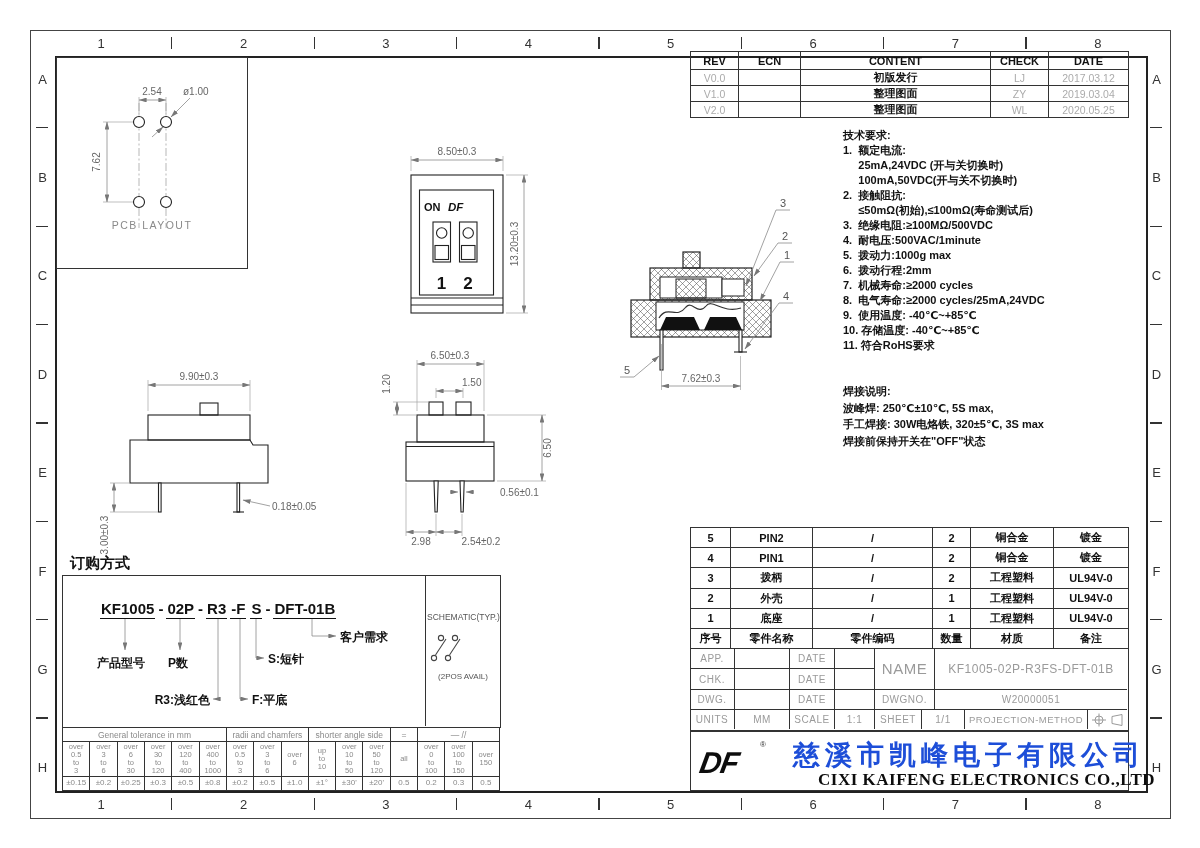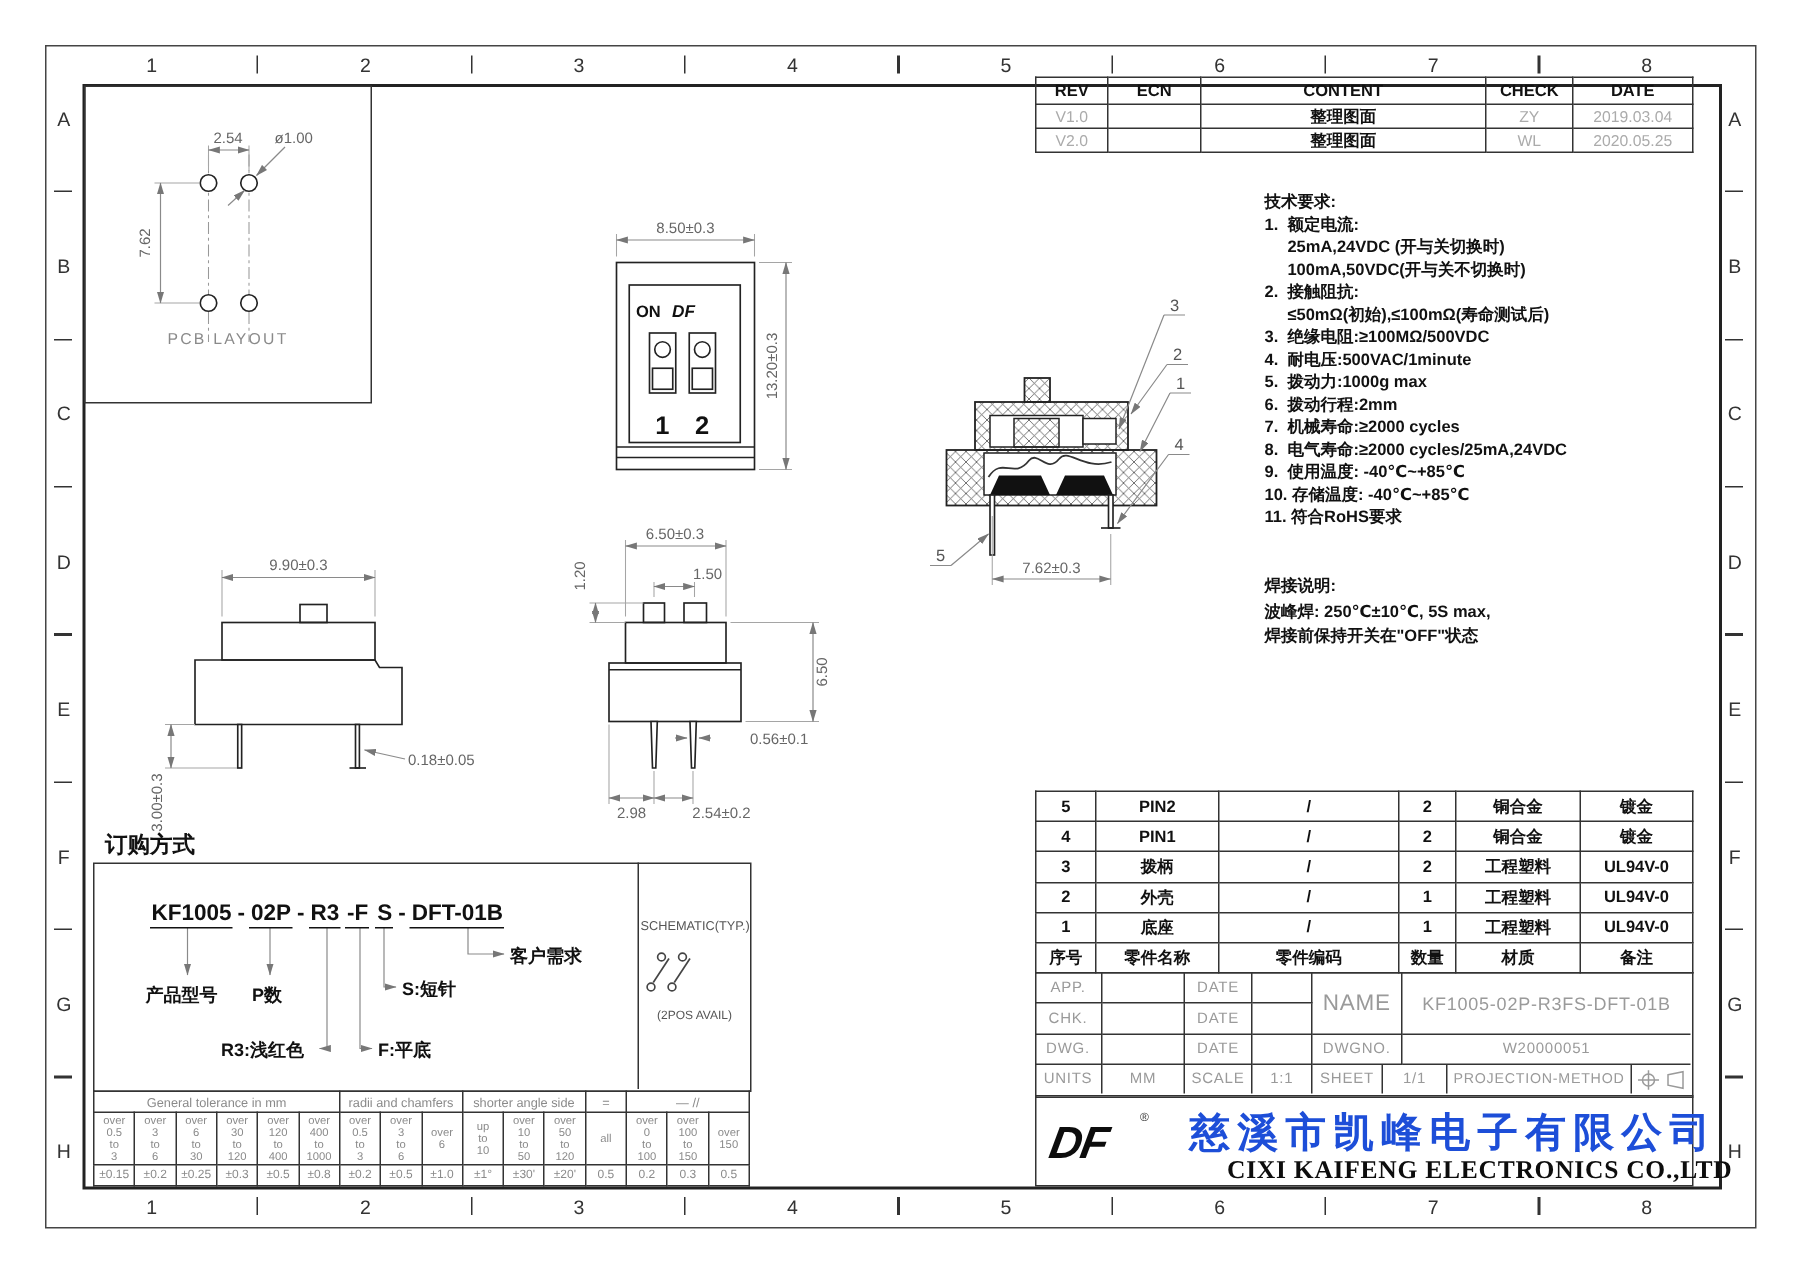--- a/index.html
+++ b/index.html
@@ -272,39 +272,46 @@
       <tr>
         <th>REV</th>
         <th>ECN</th>
         <th>CONTENT</th>
         <th>CHECK</th>
         <th>DATE</th>
       </tr>
     </thead>
     <tbody>
         <tr>
+          <td>V0.0</td>
+          <td></td>
+          <td>初版发行</td>
+          <td>LJ</td>
+          <td>2017.03.12</td>
+        </tr>
+        <tr>
           <td>V1.0</td>
           <td></td>
           <td>整理图面</td>
           <td>ZY</td>
           <td>2019.03.04</td>
         </tr>
         <tr>
           <td>V2.0</td>
           <td></td>
           <td>整理图面</td>
           <td>WL</td>
           <td>2020.05.25</td>
         </tr>
       </tbody>
   </table>
 
   <div class="txtblock" style="left:843px;top:128px;width:300px;"><div class="line">技术要求:</div><div class="line">1.  额定电流:</div><div class="line">     25mA,24VDC (开与关切换时)</div><div class="line">     100mA,50VDC(开与关不切换时)</div><div class="line">2.  接触阻抗:</div><div class="line">     ≤50mΩ(初始),≤100mΩ(寿命测试后)</div><div class="line">3.  绝缘电阻:≥100MΩ/500VDC</div><div class="line">4.  耐电压:500VAC/1minute</div><div class="line">5.  拨动力:1000g max</div><div class="line">6.  拨动行程:2mm</div><div class="line">7.  机械寿命:≥2000 cycles</div><div class="line">8.  电气寿命:≥2000 cycles/25mA,24VDC</div><div class="line">9.  使用温度: -40℃~+85℃</div><div class="line">10. 存储温度: -40℃~+85℃</div><div class="line">11. 符合RoHS要求</div></div>
 
-  <div class="txtblock" style="left:843px;top:383px;width:300px;line-height:16.5px;"><div class="line">焊接说明:</div><div class="line">波峰焊: 250℃±10℃, 5S max,</div><div class="line">焊接前保持开关在"OFF"状态</div></div>
+  <div class="txtblock" style="left:843px;top:383px;width:300px;line-height:16.5px;"><div class="line">焊接说明:</div><div class="line">波峰焊: 250℃±10℃, 5S max,</div><div class="line">手工焊接: 30W电烙铁, 320±5℃, 3S max</div><div class="line">焊接前保持开关在"OFF"状态</div></div>
 
   <table class="bom">
     <colgroup>
         <col style="width:40px">
         <col style="width:82px">
         <col style="width:120px">
         <col style="width:38px">
         <col style="width:83px">
         <col style="width:75px">
       </colgroup>
@@ -404,21 +411,21 @@
   <div class="en-name" style="left:818px;top:770px;">CIXI KAIFENG ELECTRONICS CO.,LTD</div>
 
   <div class="boxline" style="left:62px;top:575px;width:437px;height:151px;"></div>
   <div class="boxline" style="left:425px;top:575px;width:0px;height:151px;border-right:none;border-top:none;border-bottom:none;"></div>
   <div class="ord-title" style="left:70px;top:554px;">订购方式</div>
   <div class="code" style="left:100px;top:600px;">
     <span class="u">KF1005</span><span class="dash">-</span><span class="u">02P</span><span class="dash">-</span><span class="u">R3</span><span class="u" style="margin-left:3px;">-F</span><span class="u" style="margin-left:4px;">S</span><span class="dash">-</span><span class="u">DFT-01B</span>
   </div>
   <div class="olabel" style="left:97px;top:655px;">产品型号</div>
   <div class="olabel" style="left:168px;top:655px;">P数</div>
-  <div class="olabel" style="left:140px;top:692px;width:70px;text-align:center;">R3:浅红色</div>
+  <div class="olabel" style="left:140px;top:692px;width:70px;text-align:right;">R3:浅红色</div>
   <div class="olabel" style="left:252px;top:692px;">F:平底</div>
   <div class="olabel" style="left:268px;top:651px;">S:短针</div>
   <div class="olabel" style="left:340px;top:629px;">客户需求</div>
   <div class="small-cap" style="left:427px;top:612px;width:72px;text-align:left;">SCHEMATIC(TYP.)</div>
   <div class="small-cap" style="left:427px;top:672px;width:72px;text-align:center;font-size:8px;">(2POS AVAIL)</div>
 
   <table class="tol">
     <thead>
       <tr>
         <th colspan="6">General tolerance in mm</th>

